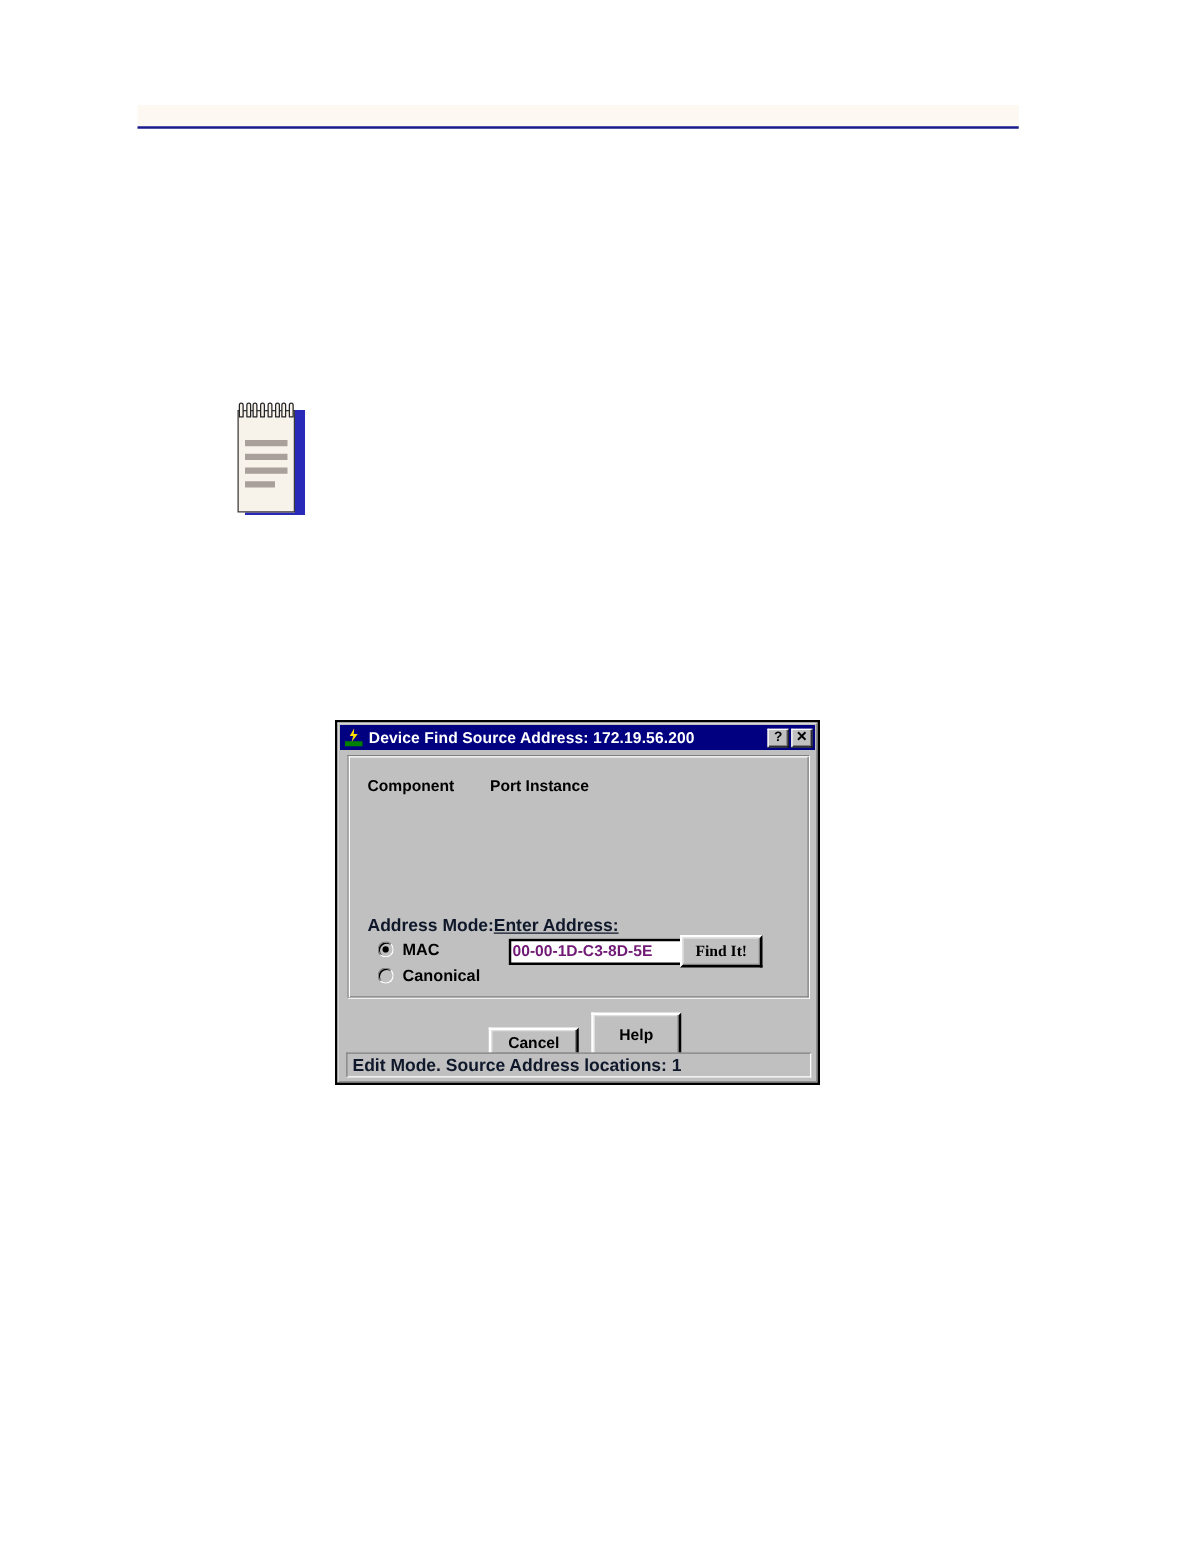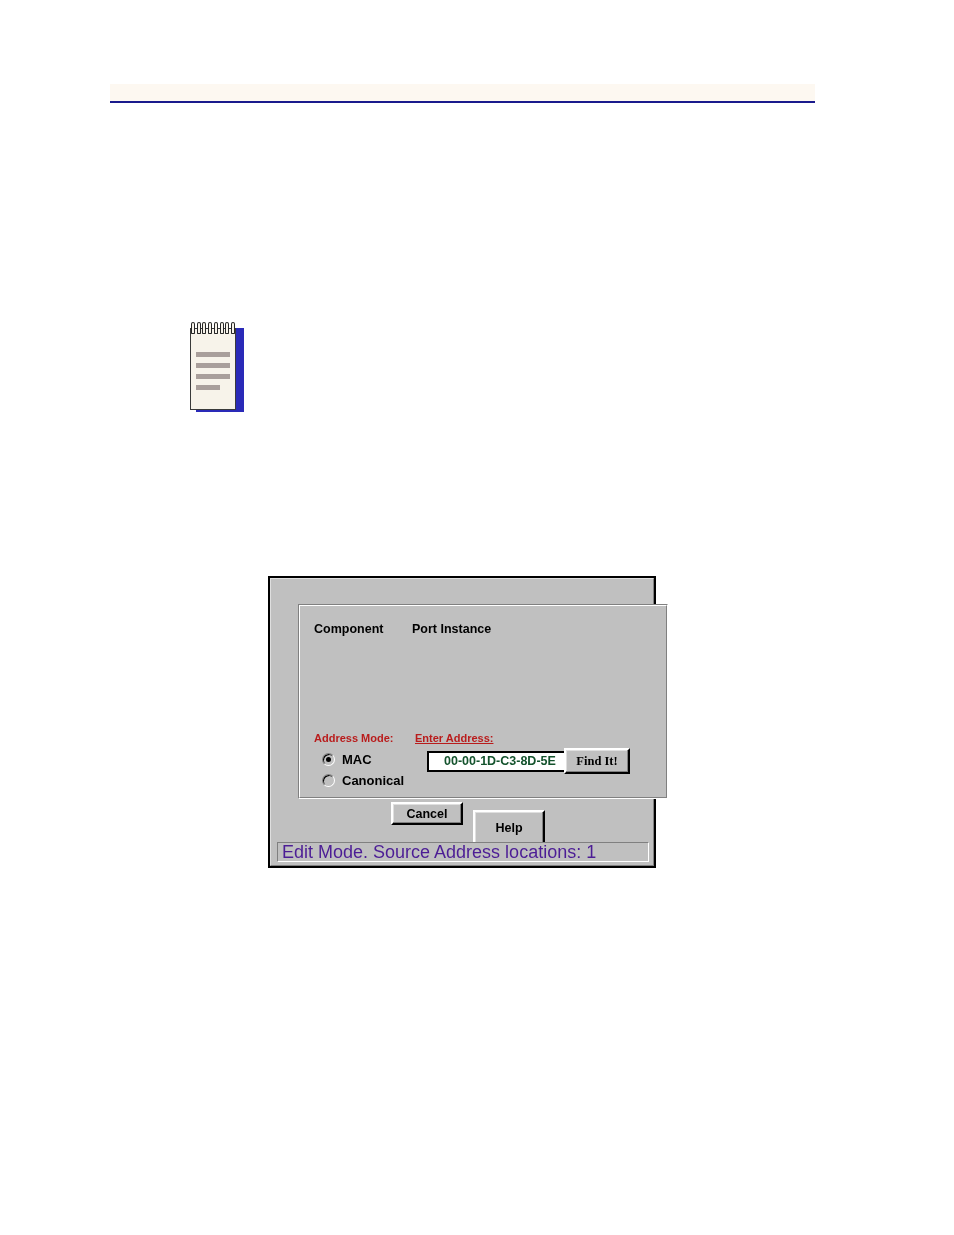--- a/index.html
+++ b/index.html
@@ -179,21 +179,20 @@
     position: absolute;
     left: 8px;
     top: 26px;
     width: 370px;
     height: 195px;
     background: #c0c0c0;
     border: 1px solid #ffffff;
     border-top-color: #808080;
     border-left-color: #808080;
     box-sizing: border-box;
-    margin-left: 20px;
   }
   #panel-in {
     position: absolute;
     left: 0; top: 0; right: 0; bottom: 0;
     border: 1px solid #808080;
     border-top-color: #ffffff;
     border-left-color: #ffffff;
     box-sizing: border-box;
   }
 
@@ -235,23 +234,23 @@
     align-items: center;
     font-size: 12.5px;
     font-weight: bold;
     color: #000000;
   }
   .cell-component { position: absolute; left: 3px; }
   .cell-port      { position: absolute; left: 101px; }
 
   .field-label {
     position: absolute;
-    font-size: 11px;
-    font-weight: bold;
-    color: #b91c1c;
+    font-size: 14px;
+    font-weight: bold;
+    color: #0f172a;
     white-space: nowrap;
   }
   #label-address-mode { left: 15px; top: 127px; }
   #label-enter-addr   { left: 116px; top: 127px; text-decoration: underline; }
 
   .radio-row {
     position: absolute;
     display: flex;
     align-items: center;
     font-size: 13px;
@@ -289,22 +288,22 @@
     left: 128px;
     top: 146px;
     width: 143px;
     height: 21px;
     background: #ffffff;
     border: 2px solid #000000;
     box-sizing: border-box;
     font-family: "Liberation Sans", sans-serif;
     font-size: 12.5px;
     font-weight: bold;
-    color: #14532d;
-    padding: 0 15px;
+    color: #701a75;
+    padding: 0 1px;
     line-height: 17px;
     white-space: nowrap;
     overflow: hidden;
   }
 
   .btn {
     background: #c0c0c0;
     border: 2px solid #ffffff;
     border-right-color: #000000;
     border-bottom-color: #000000;
@@ -324,21 +323,21 @@
     position: absolute;
     left: 265px;
     top: 143px;
     width: 66px;
     height: 26px;
     font-family: Liberation Serif, serif;
   }
   #btn-cancel {
     position: absolute;
     left: 121px;
-    top: 224px;
+    top: 244px;
     width: 72px;
     height: 23px;
   }
   #btn-help {
     position: absolute;
     left: 203px;
     top: 232px;
     width: 72px;
     height: 36px;
   }
@@ -351,23 +350,23 @@
     height: 20px;
     background: #c0c0c0;
     border: 1px solid #808080;
     border-right-color: #ffffff;
     border-bottom-color: #ffffff;
     box-sizing: border-box;
     display: flex;
     align-items: center;
   }
   #status-text {
-    font-size: 18px;
-    font-weight: normal;
-    color: #4c1d95;
+    font-size: 14px;
+    font-weight: bold;
+    color: #0f172a;
     padding-left: 4px;
     white-space: nowrap;
   }
 </style>
 </head>
 <body>
 
 <div id="header-band"></div>
 <div id="header-rule"></div>
 
@@ -386,20 +385,29 @@
     <span class="note-ring"></span>
     <span class="note-ring"></span>
     <span class="note-ring"></span>
     <span class="note-ring"></span>
   </div>
 </div>
 
 <div id="dialog">
   <div id="dialog-inner"></div>
 
+  <div id="title-bar">
+    <span id="title-icon">
+      <span class="base"></span>
+      <span class="bolt"></span>
+    </span>
+    <span id="title-text">Device Find Source Address:  172.19.56.200</span>
+    <span class="tb-btn">?</span>
+    <span class="tb-btn">✕</span>
+  </div>
 
   <div id="panel">
     <div id="panel-in"></div>
 
     <span class="col-head" id="head-component">Component</span>
     <span class="col-head" id="head-port">Port Instance</span>
 
 
     <span class="field-label" id="label-address-mode">Address Mode:</span>
     <span class="field-label" id="label-enter-addr">Enter Address:</span>

